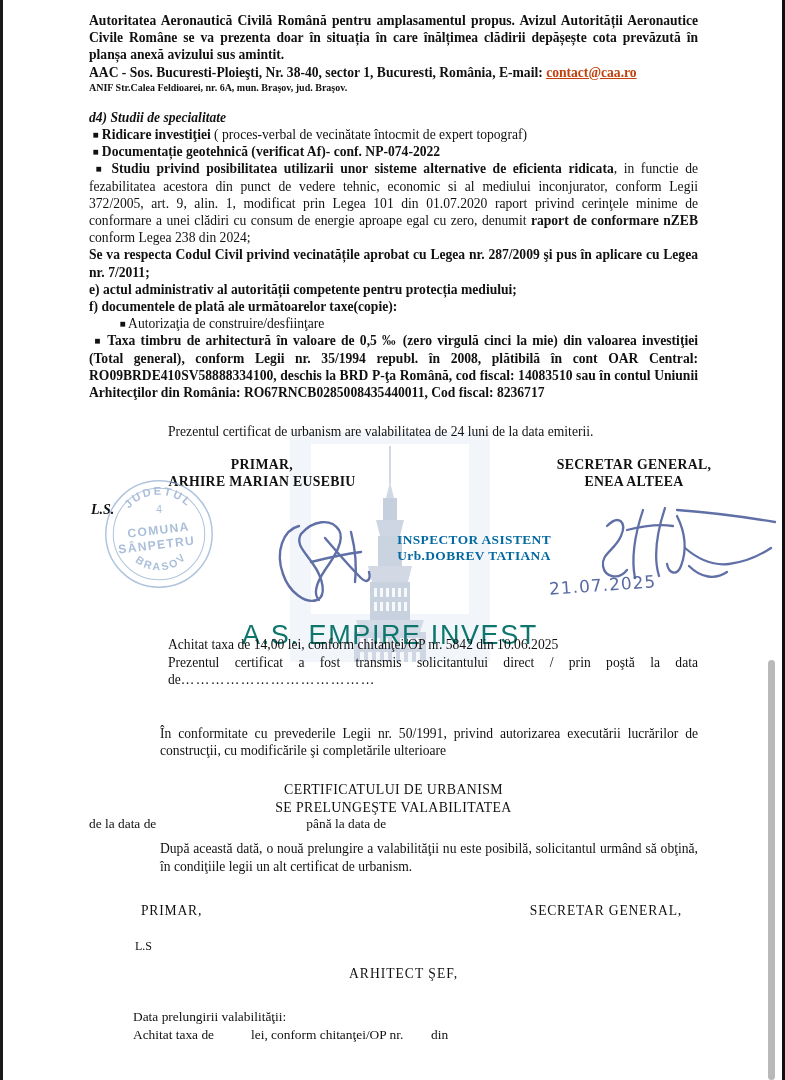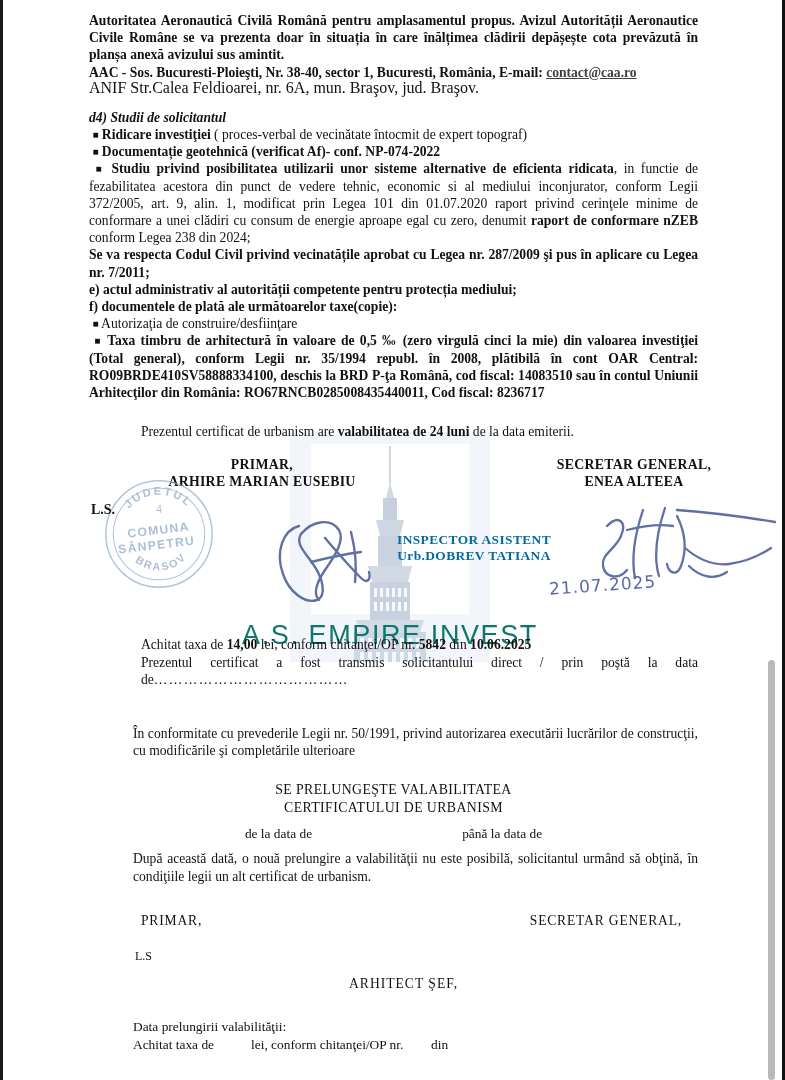--- a/index.html
+++ b/index.html
@@ -46,39 +46,39 @@
   
   p { margin: 0; }
 
   .blk {
     font-size: 13.6px;
     line-height: 17.2px;
     text-align: justify;
     text-justify: inter-word;
     font-weight: bold;
   }
-  .blk.nb { font-weight: normal; }
+  .blk.nb { font-weight: normal; margin-left: 27px; }
 
   .just {
     text-align: justify;
     text-justify: inter-word;
   }
 
   .small {
-    font-size: 16px;
+    font-size: 10px;
     line-height: 13px;
-    font-weight: normal;
-  }
-
-  .bold { font-weight: bold; }
+    font-weight: bold;
+  }
+
+  .bold { font-weight: normal; }
   .ital { font-style: italic; }
   .nbold { font-weight: normal; }
 
   .link {
-    color: #404040;
+    color: #c2410c;
     text-decoration: underline;
     margin-top: 20px;
   }
 
   .sq {
     font-size: 10px;
     vertical-align: 1px;
     letter-spacing: 0;
   }
   .gapmd { height: 15px; }
@@ -115,20 +115,21 @@
     z-index: 8;
   }
 
   .ls-mark {
     position: absolute;
     left: 2px;
     top: 46px;
     font-weight: bold;
     font-size: 14px;
     z-index: 9;
+    font-style: italic;
   }
 
   
   .stamp {
     position: absolute;
     left: 14px;
     top: 22px;
     width: 112px;
     height: 112px;
     z-index: 7;
@@ -198,24 +199,23 @@
     opacity: 0.92;
   }
   .prolong-title {
     text-align: center;
     font-size: 13.8px;
     line-height: 17.5px;
     letter-spacing: 0.4px;
   }
   .two-slot {
     display: flex;
-    justify-content: center;
+    justify-content: flex-start;
     gap: 150px;
     font-size: 13.4px;
-    margin-top: 10px;
   }
 
   .role-row {
     display: flex;
     justify-content: space-between;
     font-size: 13.6px;
     letter-spacing: 0.8px;
     margin-top: 28px;
   }
   .role-row .l { padding-left: 52px; }
@@ -310,21 +310,21 @@
 
     <p class="blk">Autoritatea Aeronautică Civilă Română pentru amplasamentul propus. Avizul Autorității Aeronautice Civile Române se va prezenta doar în situația în care înălțimea clădirii depășește cota prevăzută în planșa anexă avizului sus amintit.</p>
 
     <p class="blk"><span>AAC - Sos. Bucuresti-Ploieşti, Nr. 38-40, sector 1, Bucuresti, România, E-mail: </span><span class="link">contact@caa.ro</span></p>
 
 
     <p class="small">ANIF Str.Calea Feldioarei, nr. 6A, mun. Braşov, jud. Braşov.</p>
 
     <div class="gapmd"></div>
 
-    <p class="blk ital">d4) Studii de solicitantul</p>
+    <p class="blk ital">d4) Studii de specialitate</p>
 
     <p class="blk">&nbsp;<span class="sq">■</span> <span>Ridicare investiţiei</span><span class="nbold"> ( proces-verbal de vecinătate întocmit de expert topograf)</span></p>
 
     <p class="blk">&nbsp;<span class="sq">■</span> <span>Documentație geotehnică  (verificat Af)- conf. NP-074-2022</span></p>
 
     <p class="blk just">&nbsp;<span class="sq">■</span> <span>Studiu privind posibilitatea utilizarii unor sisteme alternative de eficienta ridicata</span><span class="nbold">, in functie de fezabilitatea acestora din punct de vedere tehnic, economic si al mediului inconjurator, conform Legii 372/2005, art. 9, alin. 1, modificat prin Legea 101 din 01.07.2020 raport privind cerinţele minime de conformare a unei clădiri cu consum de energie aproape egal cu zero, denumit </span><span>raport de conformare nZEB</span><span class="nbold"> conform Legea 238 din 2024;</span></p>
 
     <p class="blk just">Se va respecta Codul Civil privind vecinatățile aprobat cu Legea nr. 287/2009 şi pus în aplicare cu Legea nr. 7/2011;</p>
 
     <p class="blk">e) actul administrativ al autorității competente pentru protecția mediului;</p>
@@ -407,22 +407,22 @@
     </div>
 
     <div class="gaplg"></div>
     <div class="gapmd"></div>
 
     <p class="blk nb just" style="padding-left:44px">În conformitate cu prevederile Legii nr. 50/1991, privind autorizarea executării lucrărilor de construcţii, cu modificările şi completările ulterioare</p>
 
     <div class="gaplg"></div>
 
     <div class="prolong-title">
+      <div>CERTIFICATULUI DE URBANISM</div>
       <div>SE PRELUNGEŞTE VALABILITATEA</div>
-      <div>CERTIFICATULUI DE URBANISM</div>
     </div>
 
     <div class="two-slot">
       <span>de la data de</span>
       <span>până la data de</span>
     </div>
 
     <p class="blk nb just" style="margin-top:8px; padding-left:44px">După această dată, o nouă prelungire a valabilităţii nu este posibilă, solicitantul urmând să obţină, în condiţiile legii un alt certificat de urbanism.</p>
 
     <div class="role-row">

